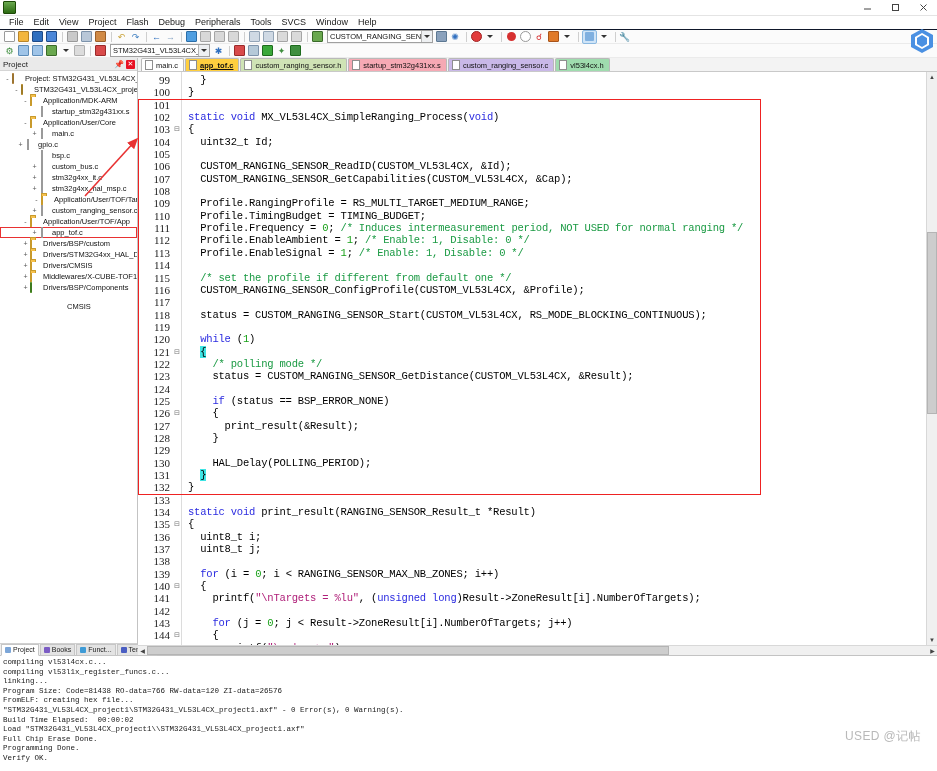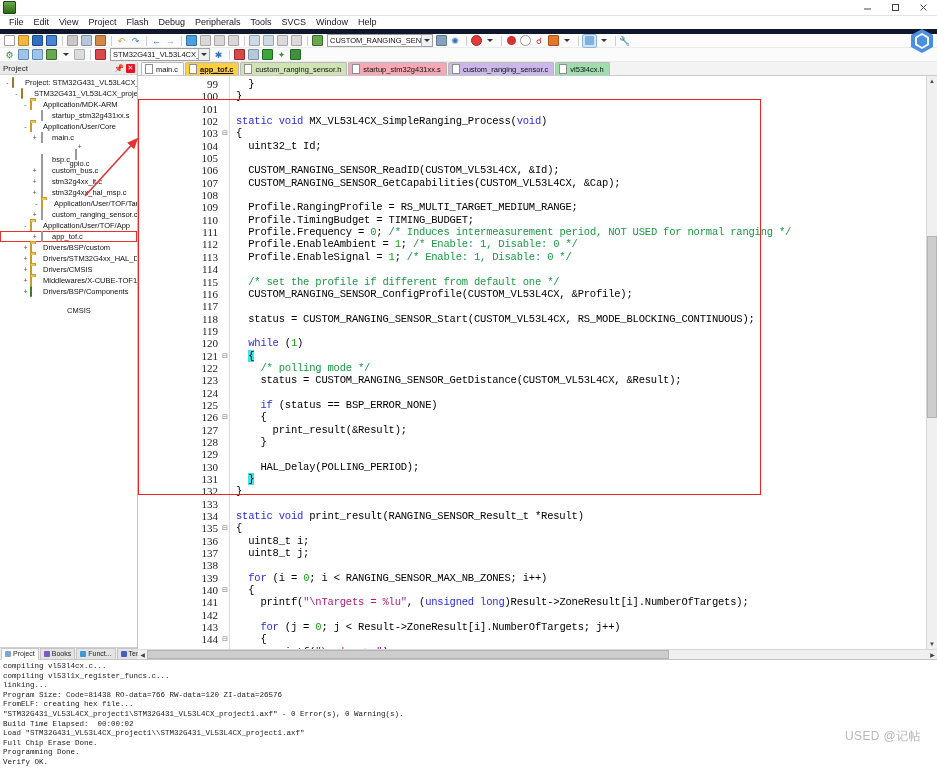--- a/index.html
+++ b/index.html
@@ -29,21 +29,21 @@
   .winbtns { margin-left: auto; display: flex; height: 15px; }
   .winbtn {
     width: 28px; height: 15px; display: flex; align-items: center; justify-content: center;
     font-size: 9px; color: #333;
   }
   .winbtn svg { display: block; }
 
   
   .menubar {
     height: 13px; background: #ffffff; display: flex; align-items: center;
-    padding-left: 4px; border-bottom: 5px solid #0f172a;
+    padding-left: 4px; border-bottom: 1px solid #0f172a;
   }
   .menuitem {
     font-size: 9px; padding: 0 5px; color: #1a1a1a; line-height: 13px;
     white-space: nowrap;
   }
 
   
   .toolbar {
     height: 13px; background: #fbfbfb; display: flex; align-items: center;
     border-bottom: 1px solid #ebebeb; padding-left: 3px;
@@ -141,21 +141,20 @@
   .edtab .tabfile {
     width: 6px; height: 8px; background: #fff; border: 1px solid #8f8f8f; margin-right: 3px; flex:none;
   }
   .edtab.active { font-weight: bold; text-decoration: underline; }
 
   .codearea { flex: 1; display: flex; position: relative; overflow: hidden; background: #fff; }
   .gutter {
     width: 32px; background: #fff; text-align: right; padding-right: 3px;
     font-family: "Liberation Serif", serif; font-size: 11px; color: #222; flex: none;
     padding-top: 2px;
-    margin-left: 48px;
   }
   .gline { height: 12.35px; line-height: 12.35px; white-space: nowrap; }
   .foldcol { width: 8px; flex: none; background: #fff; padding-top: 2px;
              border-right: 1px solid #dcdcdc; }
   .fline { height: 12.35px; line-height: 12.35px; font-size: 7px; color: #777; text-align: center; }
   .code {
     flex: 1; font-family: "Liberation Mono", monospace; font-size: 10.5px;
     padding-top: 2px; padding-left: 6px; overflow: hidden; white-space: pre;
     color: #000; letter-spacing: -0.2px;
   }
@@ -444,21 +443,21 @@
           <div class="tnode" style="padding-left: 21px;">
             <span class="texp">-</span>
             <span class="ticon"><span class="ico-folder"></span></span>
             <span>Application/User/Core</span>
           </div>
           <div class="tnode" style="padding-left: 30px;">
             <span class="texp">+</span>
             <span class="ticon"><span class="ico-file"></span></span>
             <span>main.c</span>
           </div>
-          <div class="tnode" style="padding-left: 22px; flex-direction: column;">
+          <div class="tnode" style="padding-left: 16px;">
             <span class="texp">+</span>
             <span class="ticon"><span class="ico-file"></span></span>
             <span>gpio.c</span>
           </div>
           <div class="tnode" style="padding-left: 30px;">
             <span class="texp"></span>
             <span class="ticon"><span class="ico-file"></span></span>
             <span>bsp.c</span>
           </div>
           <div class="tnode" style="padding-left: 30px;">

